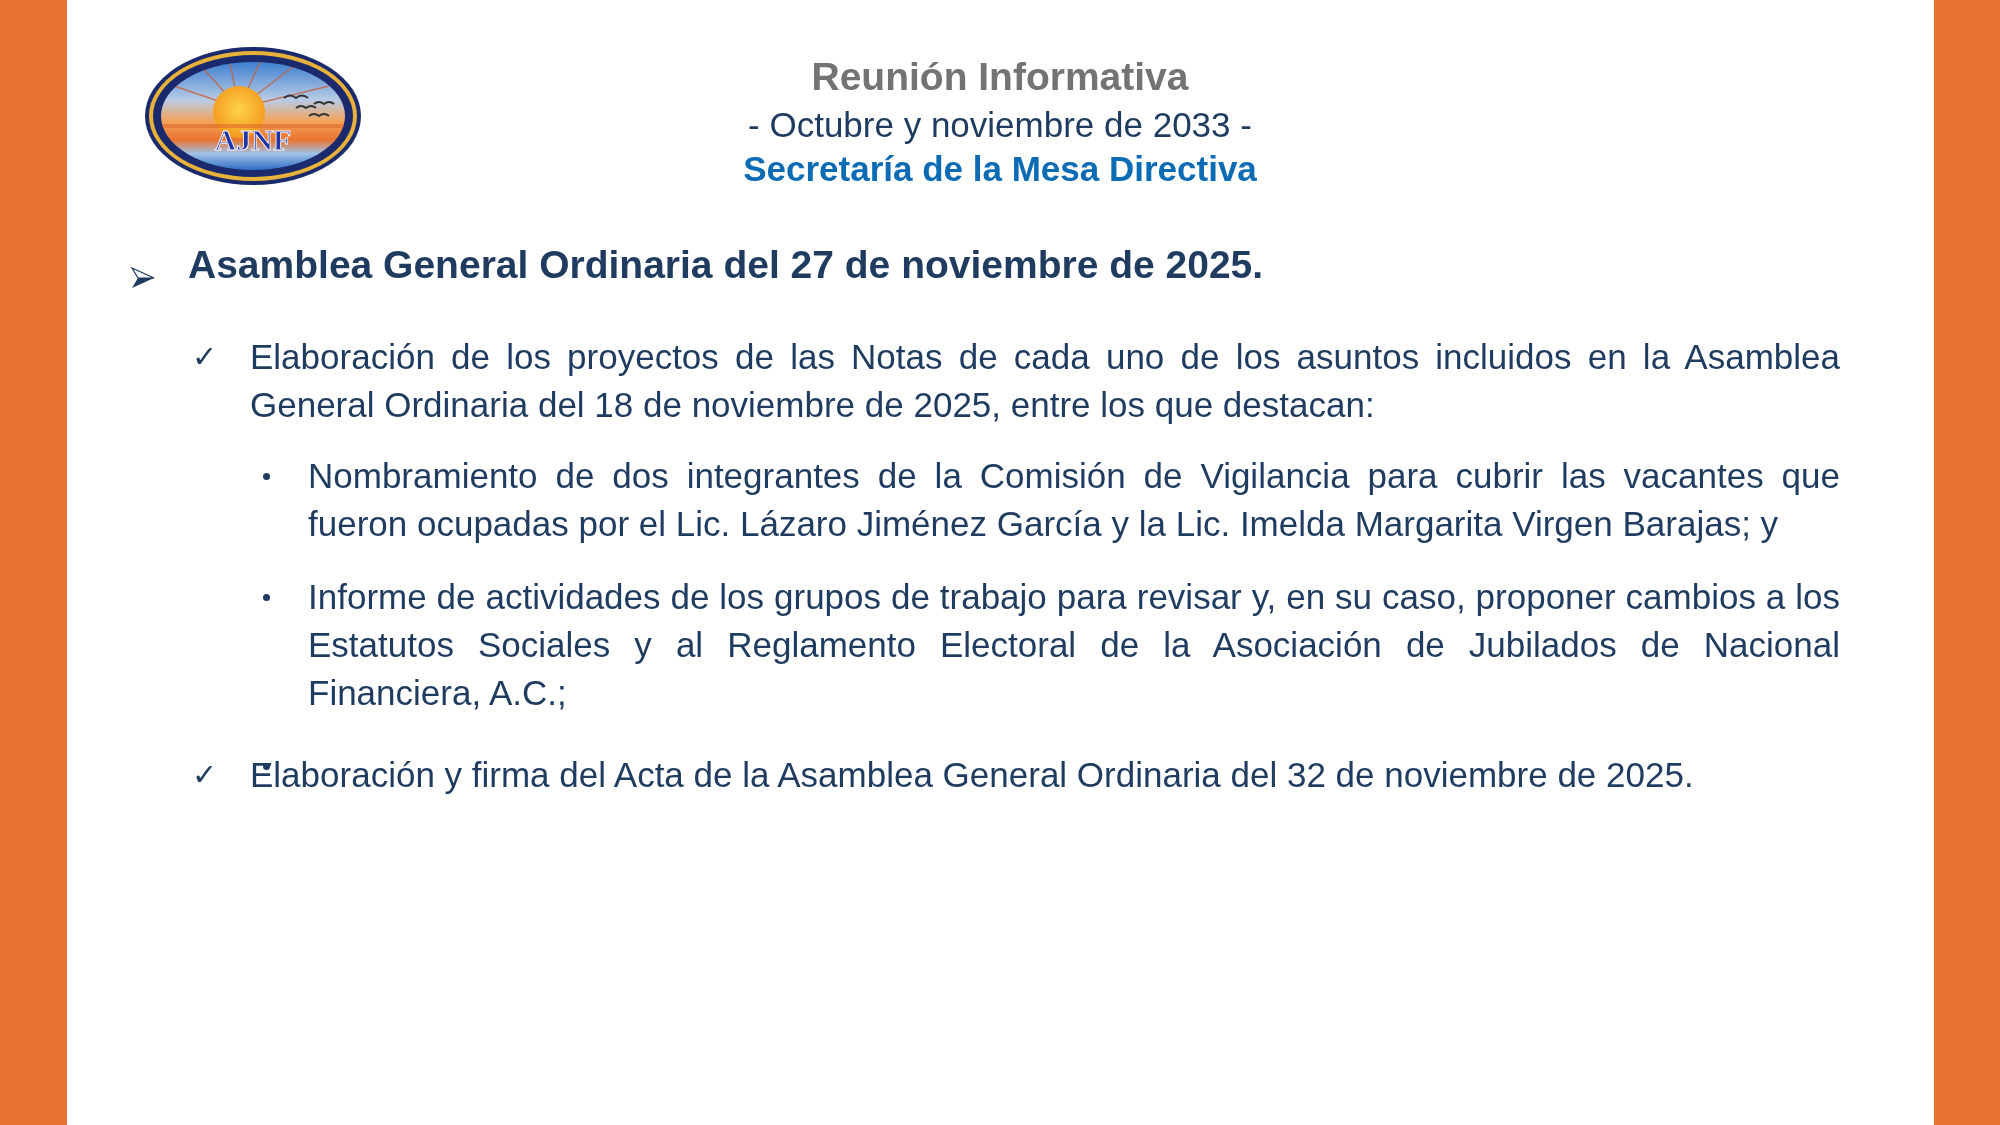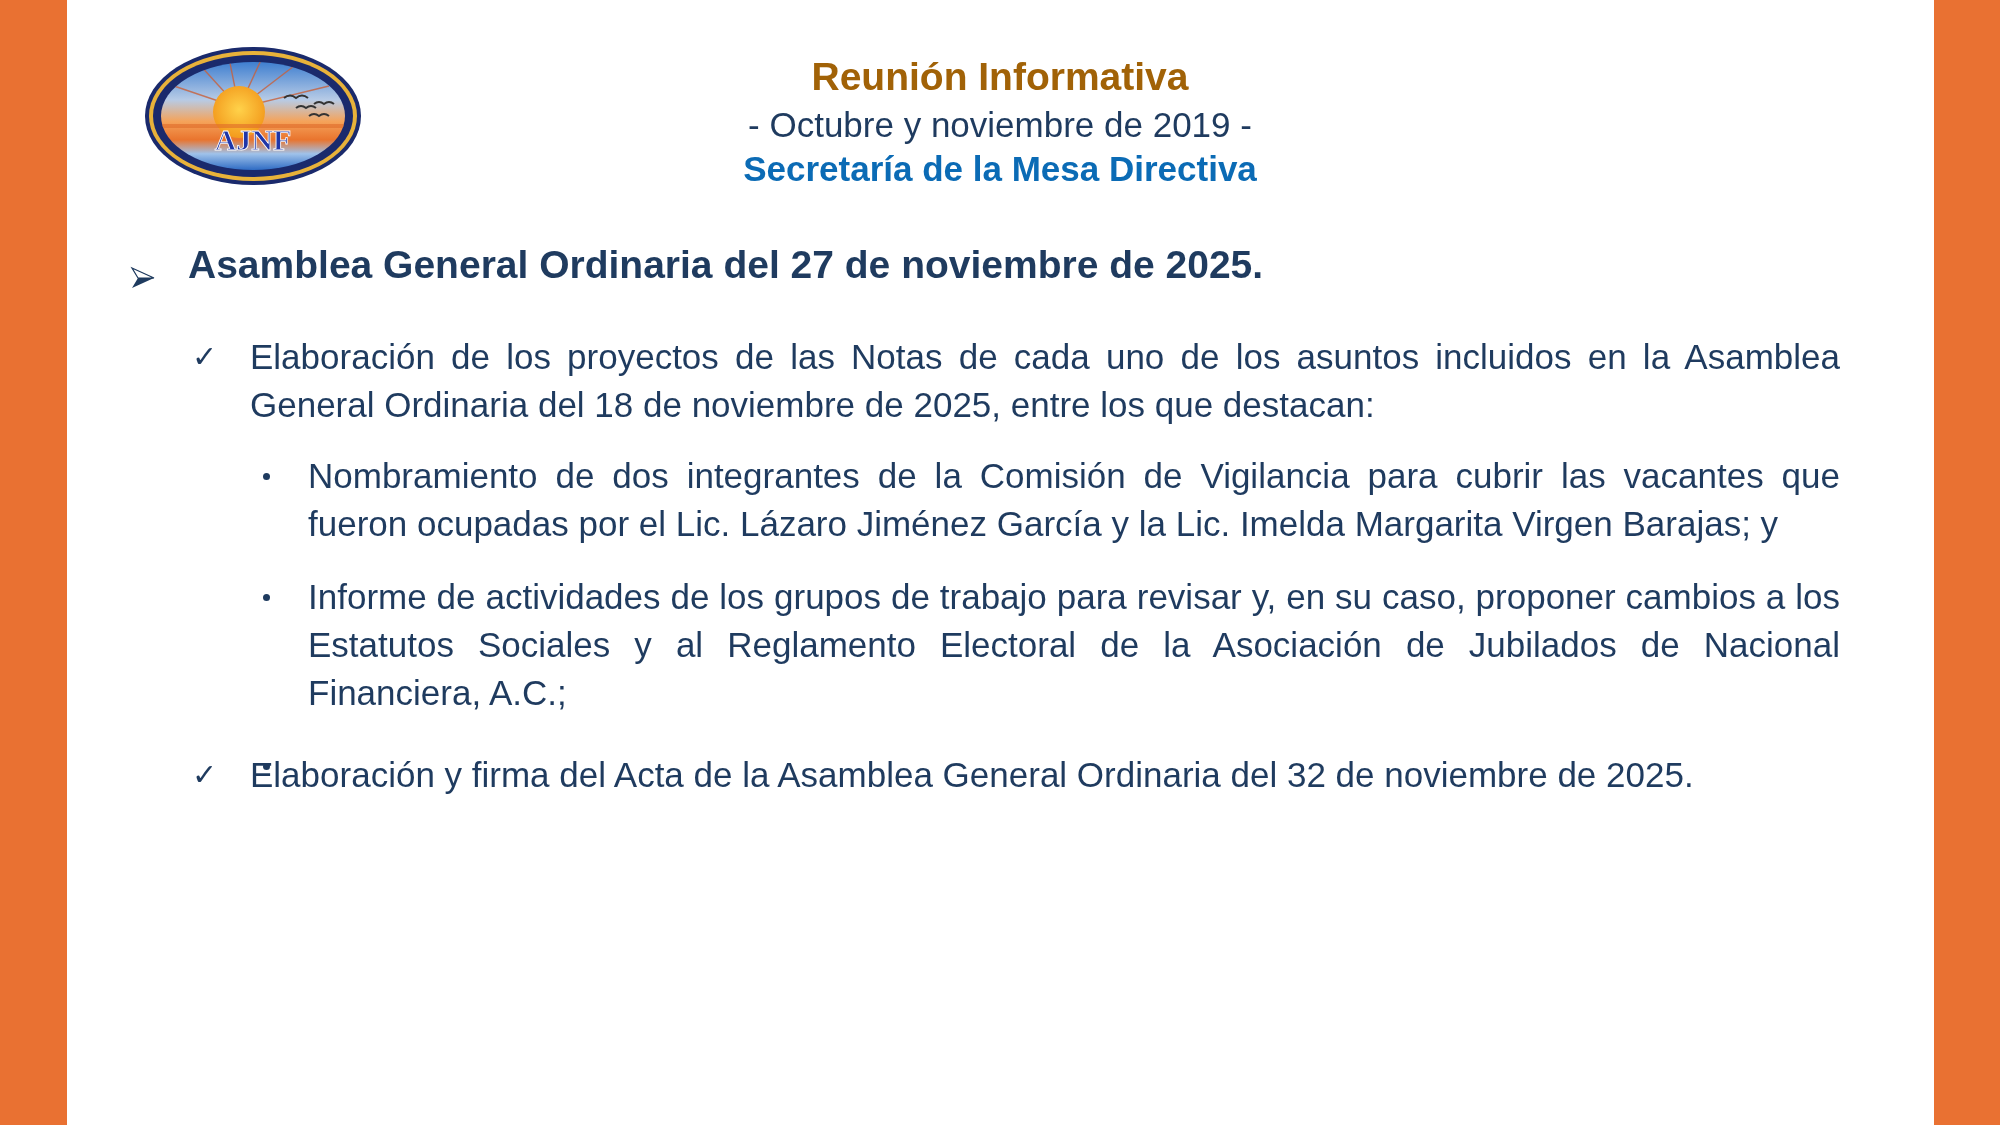--- a/index.html
+++ b/index.html
@@ -36,21 +36,21 @@
     .header {
       position: absolute;
       left: 600px;
       width: 800px;
       top: 50px;
       text-align: center;
     }
     .header .title {
       font-size: 39px;
       font-weight: bold;
-      color: #a16207;
+      color: #737373;
       line-height: 54px;
     }
     .header .subtitle {
       font-size: 35px;
       color: #1f3b5f;
       line-height: 42px;
     }
     .header .dept {
       font-size: 35px;
       font-weight: bold;
@@ -163,21 +163,21 @@
         <path d="M170 58 q5 -4 10 0 q5 -4 10 0"></path>
         <path d="M165 70 q5 -4 10 0 q5 -4 10 0"></path>
       </g>
     </g>
     <text x="109" y="104" text-anchor="middle" font-family="Liberation Serif, serif" font-weight="bold" font-size="30" fill="#2036a8" stroke="#ffffff" stroke-width="0.8">AJNF</text>
   </svg>
 </div>
 
 <div class="header">
   <div class="title">Reunión Informativa</div>
-  <div class="subtitle">- Octubre y noviembre de 2019 -</div>
+  <div class="subtitle">- Octubre y noviembre de 2033 -</div>
   <div class="dept">Secretaría de la Mesa Directiva</div>
 </div>
 
 <div class="section">
   <div class="section-heading">
     <span class="arrow-icon">
       <svg width="26" height="24" viewBox="0 0 26 24">
         <path d="M2 2 L24 12 L2 22 L8 12 Z" fill="#1f3b5f"></path>
         <path d="M2 2 L24 12 L8 12 Z" fill="#ffffff" stroke="#1f3b5f" stroke-width="1.2"></path>
       </svg>

